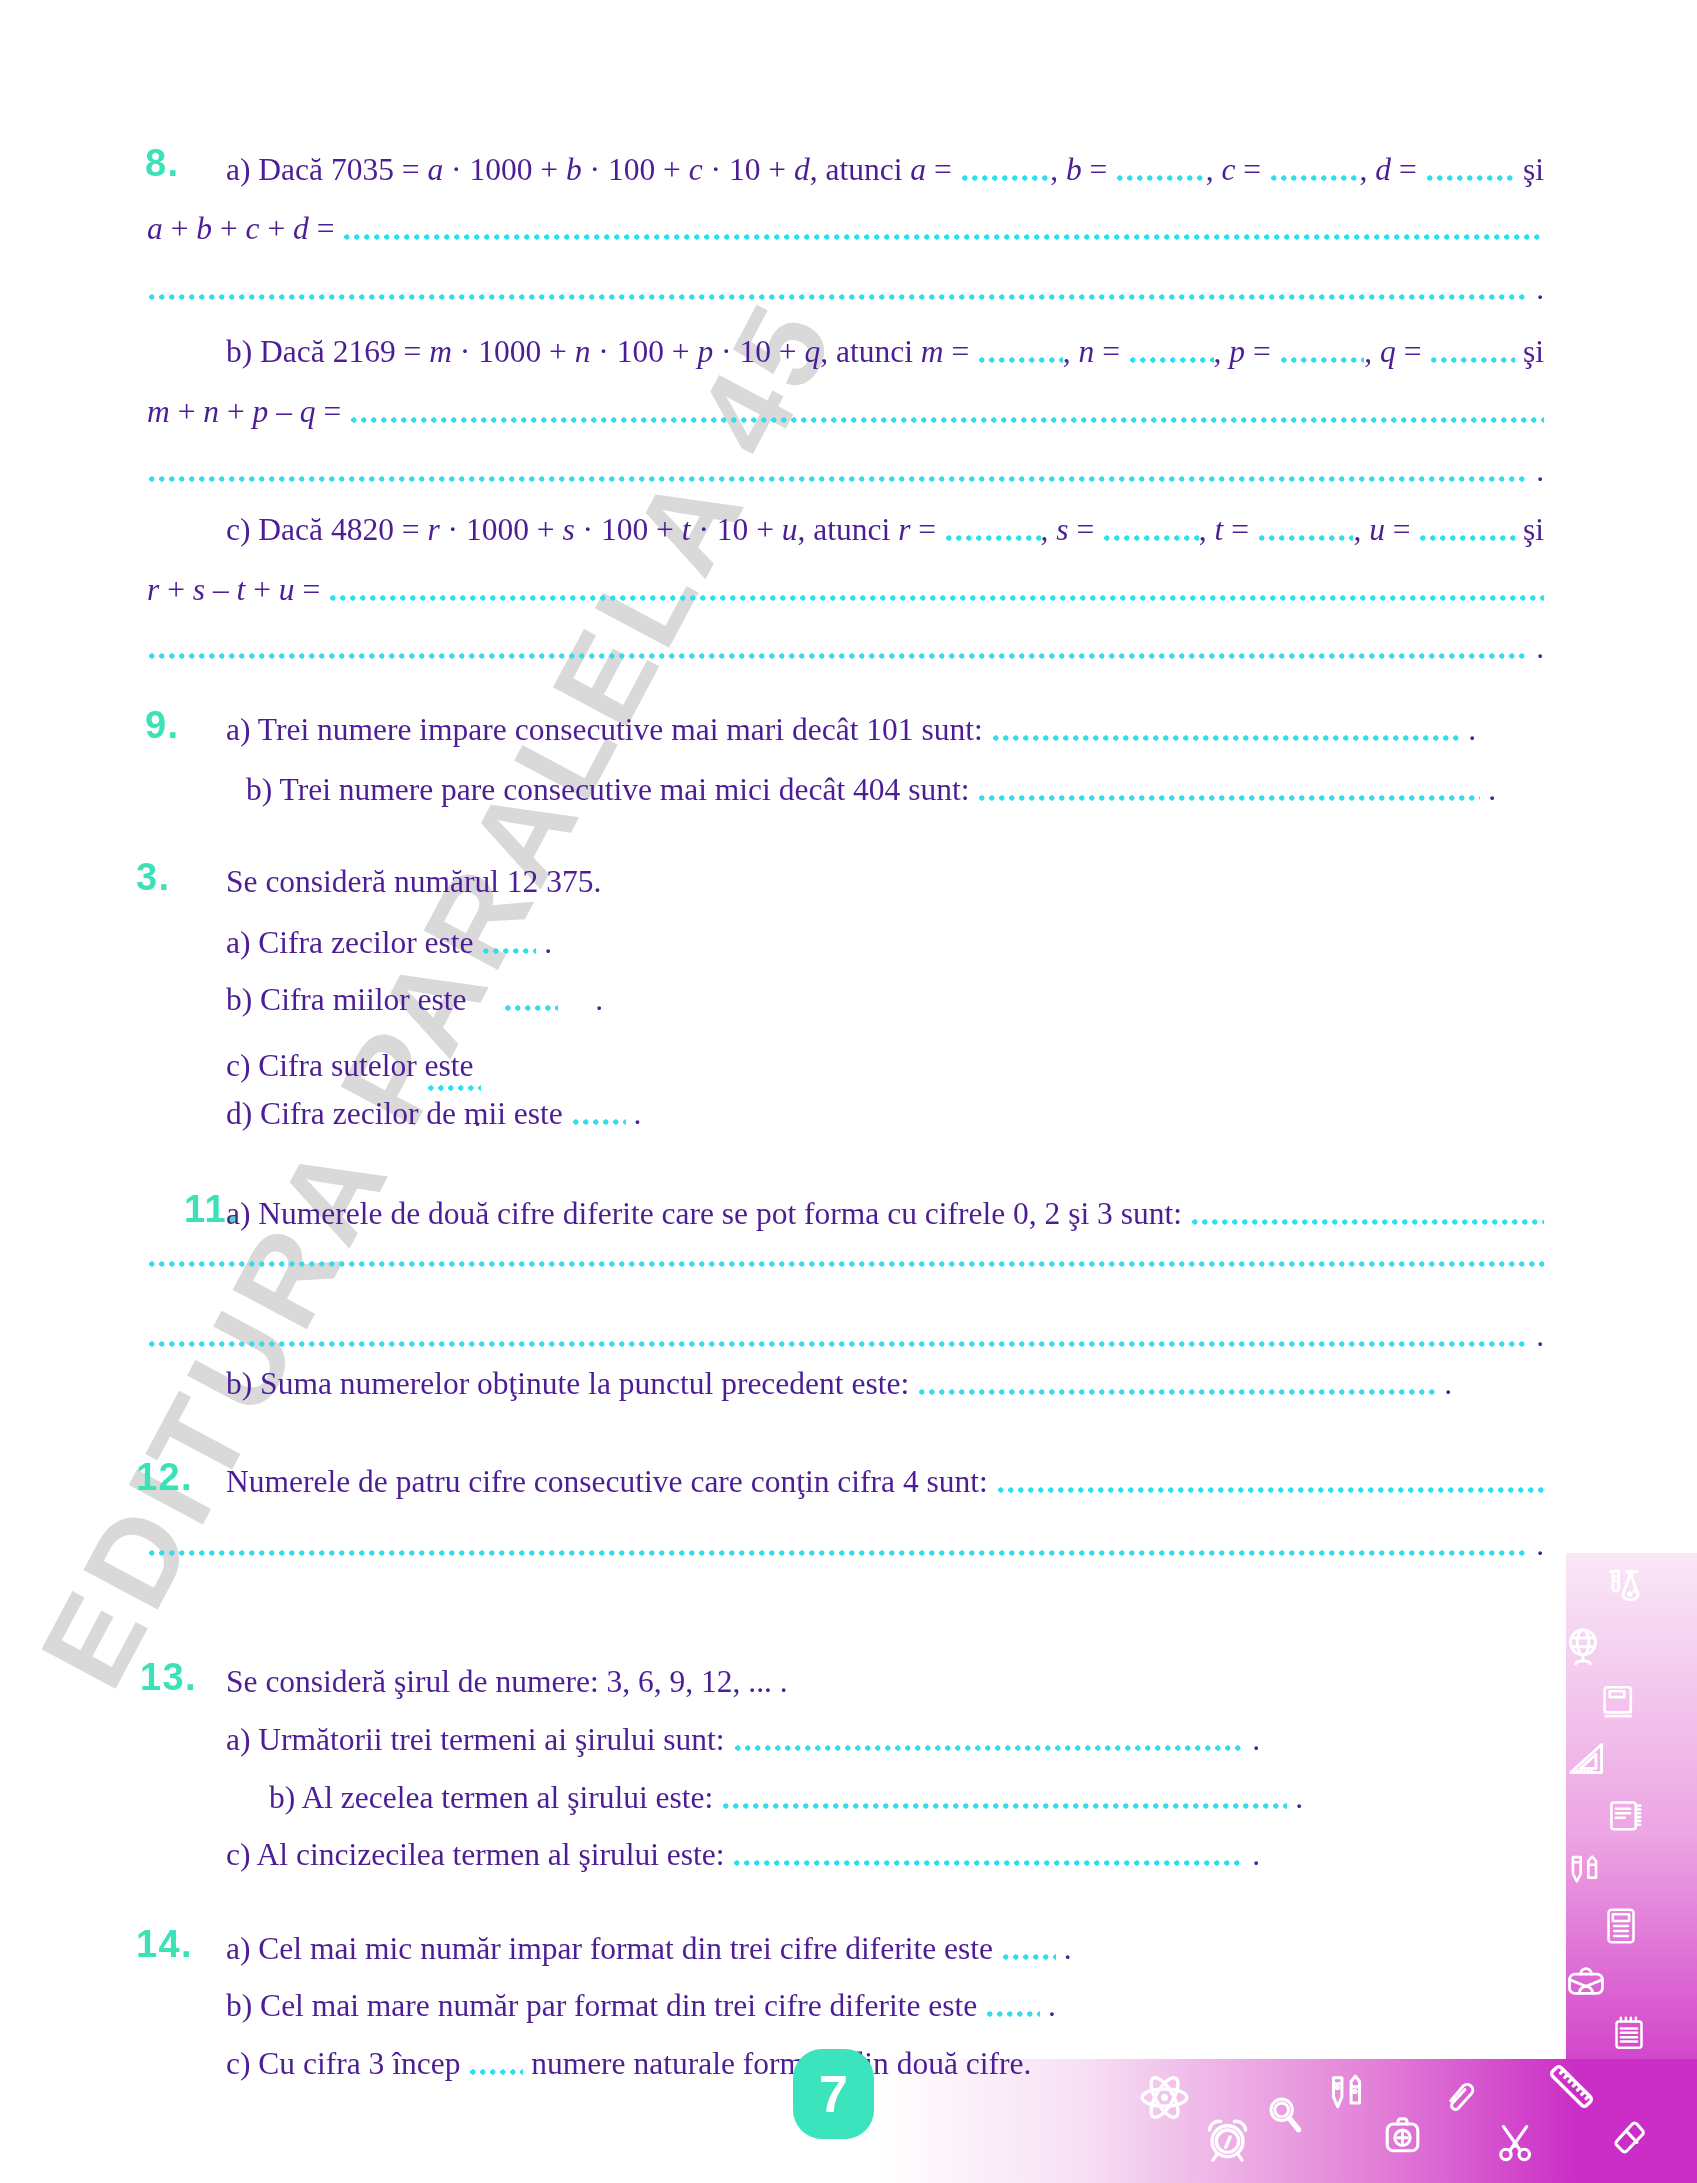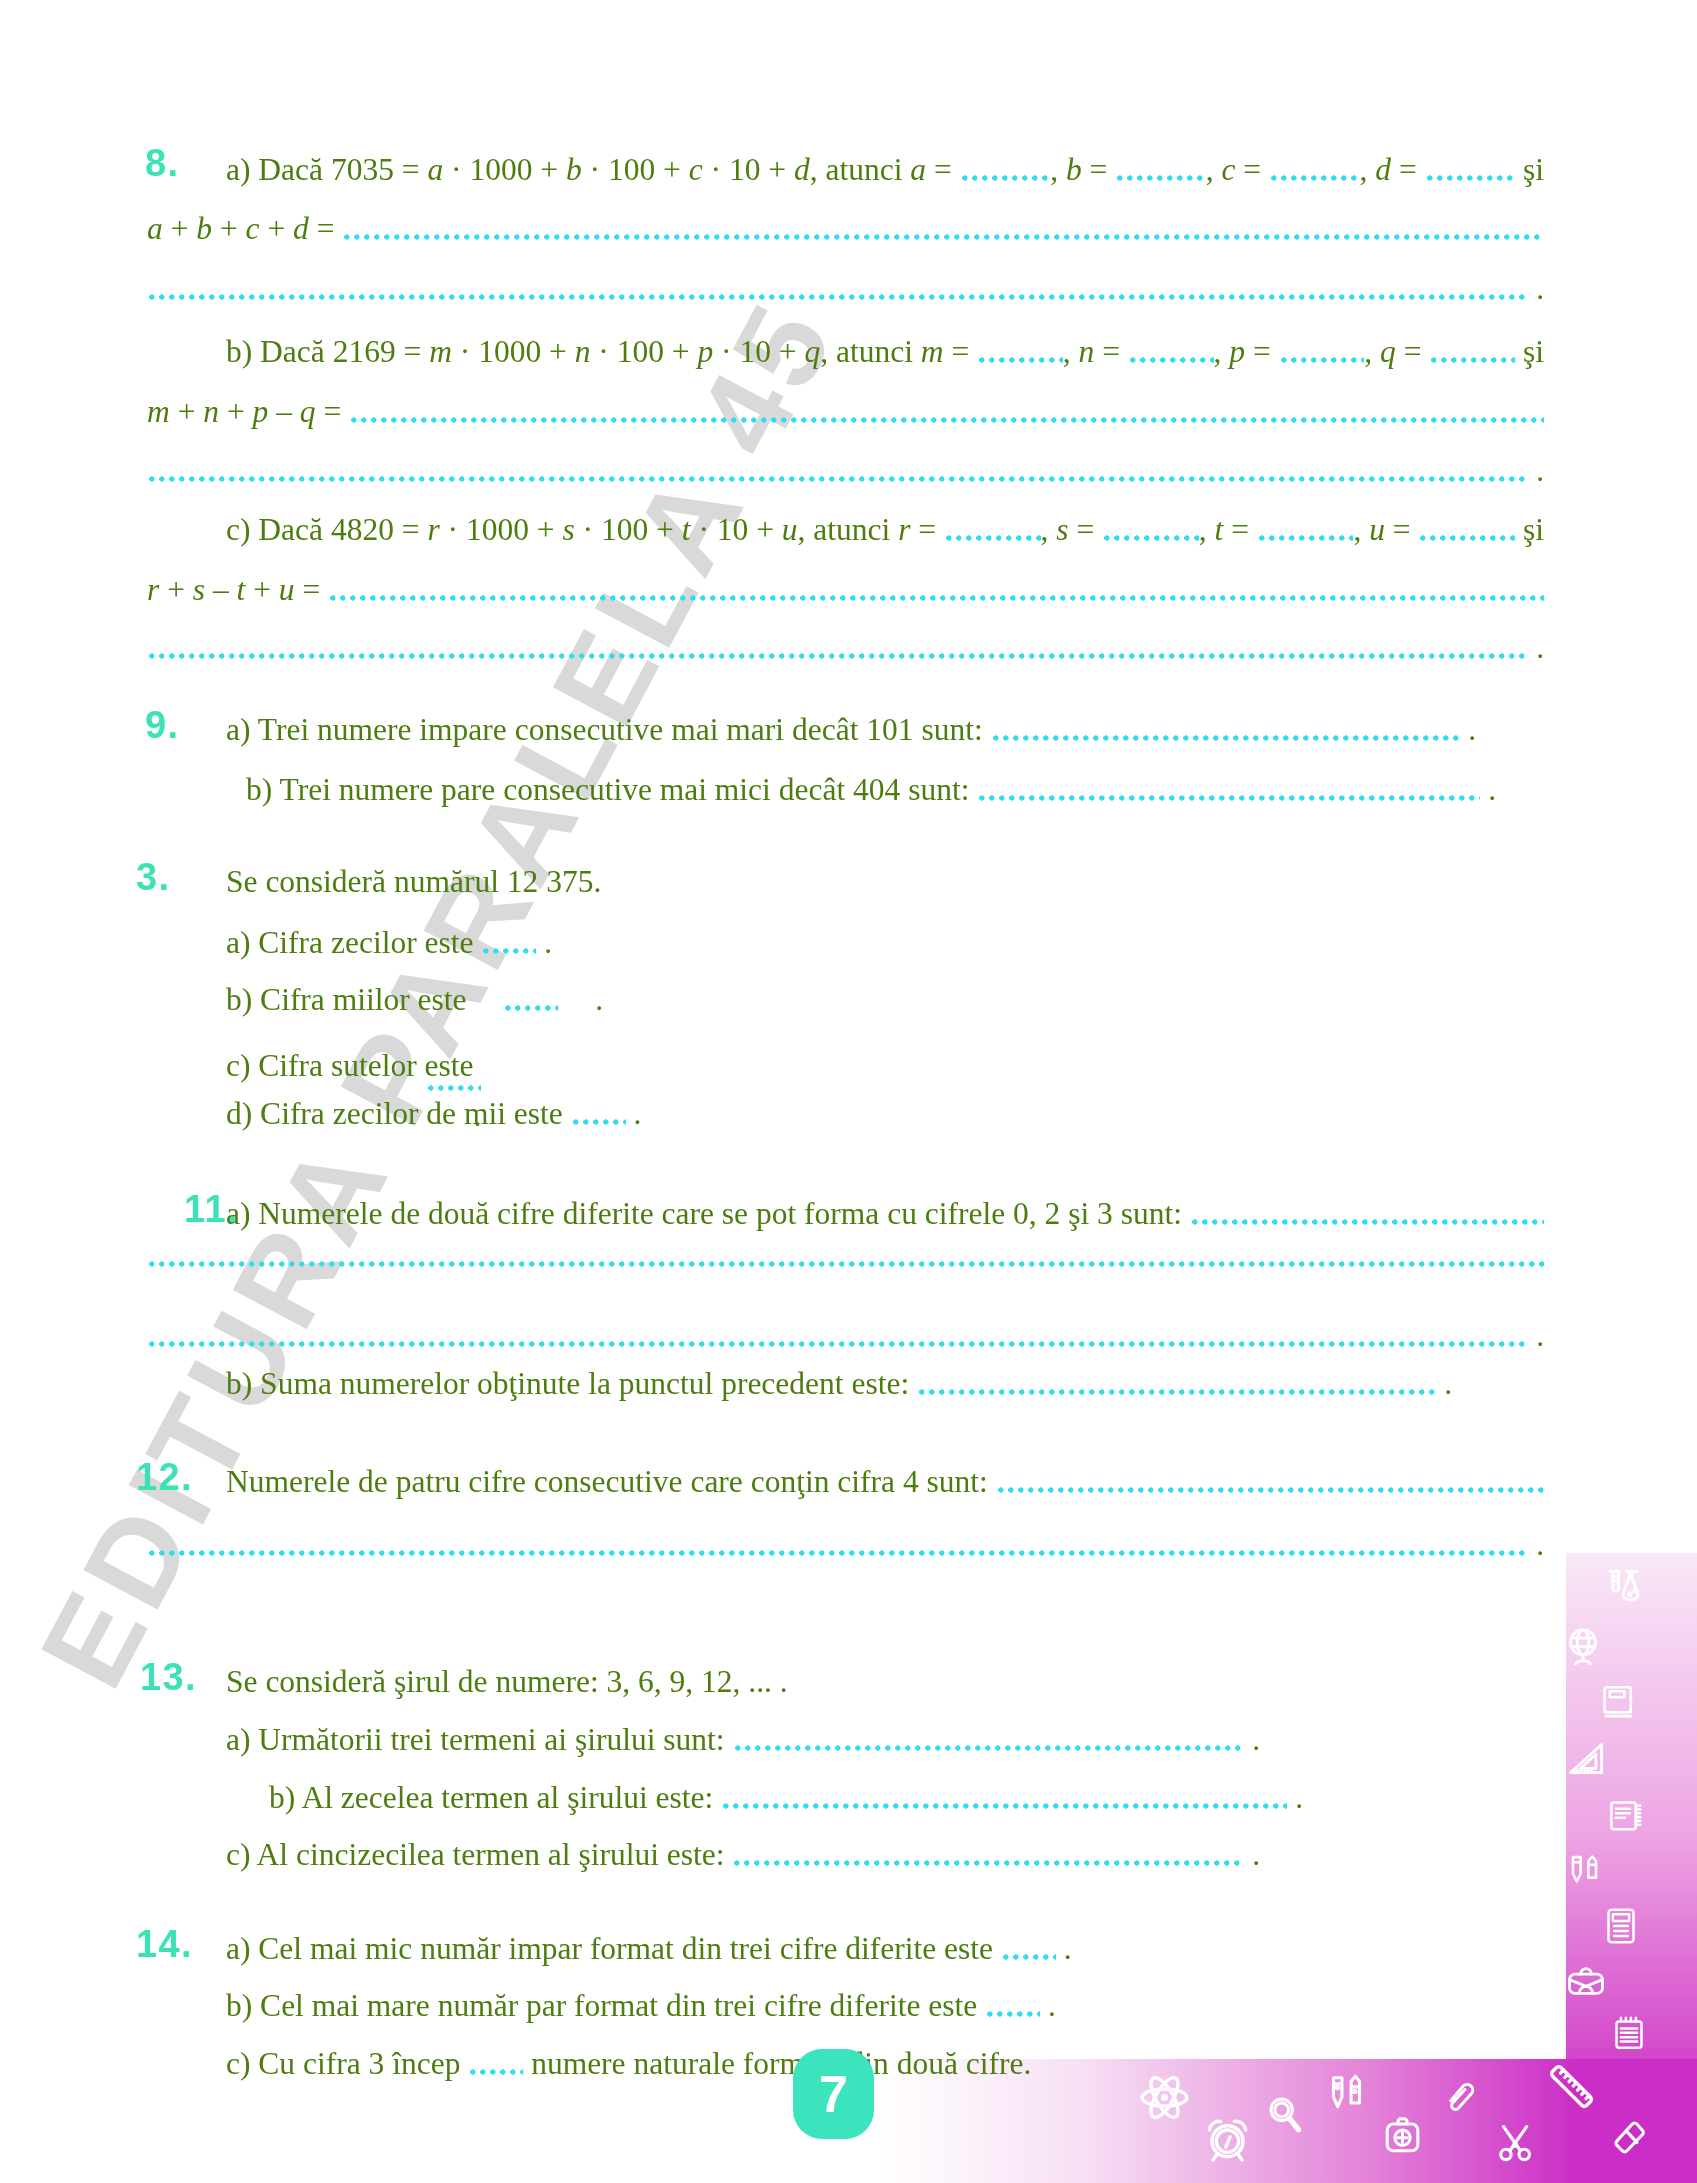--- a/index.html
+++ b/index.html
@@ -3,21 +3,21 @@
 <meta charset="utf-8">
 <style>
   html,body{margin:0;padding:0;background:#777;}
   #page{position:relative;width:1698px;height:2183px;background:#ffffff;overflow:hidden;
         font-family:"Liberation Serif",serif;}
   .watermark{position:absolute;left:438px;top:993px;transform:translate(-50%,-50%) rotate(-62deg);
         font-family:"Liberation Sans",sans-serif;font-weight:bold;font-size:122px;letter-spacing:8.2px;
         color:#d9d9d9;white-space:nowrap;z-index:0;}
   #content{position:absolute;left:0;top:0;width:100%;height:100%;z-index:2;}
   .exnum{position:absolute;font:900 38px "Liberation Sans",sans-serif;color:#3be2b8;letter-spacing:1.4px;z-index:2;}
-  .line{position:absolute;display:flex;align-items:flex-end;font-size:31.5px;color:#4d7c0f;white-space:pre;z-index:2;}
+  .line{position:absolute;display:flex;align-items:flex-end;font-size:31.5px;color:#4c1d95;white-space:pre;z-index:2;}
   .line span{white-space:pre;}
   .line .t{flex:0 0 auto;}
   .line .v{flex:0 0 auto;font-style:italic;}
   .dots{display:block;height:8.2px;align-self:flex-end;margin-bottom:6.2px;
         background-image:radial-gradient(circle at 4.8px 4.1px,#2fdfef 2.5px,rgba(47,223,239,0) 2.9px);
         background-size:10px 8.2px;background-repeat:repeat-x;background-position:left center;}
   .fill{flex:1 1 auto;min-width:20.5px;}
   .strip{position:absolute;left:1566px;top:1553px;width:132px;height:630px;z-index:1;
         background:linear-gradient(180deg,#f9e8f7 0%,#eda4e3 45%,#d347cb 80%,#cb2ec6 100%);}
   .band{position:absolute;left:877px;top:2059px;width:821px;height:125px;z-index:1;

